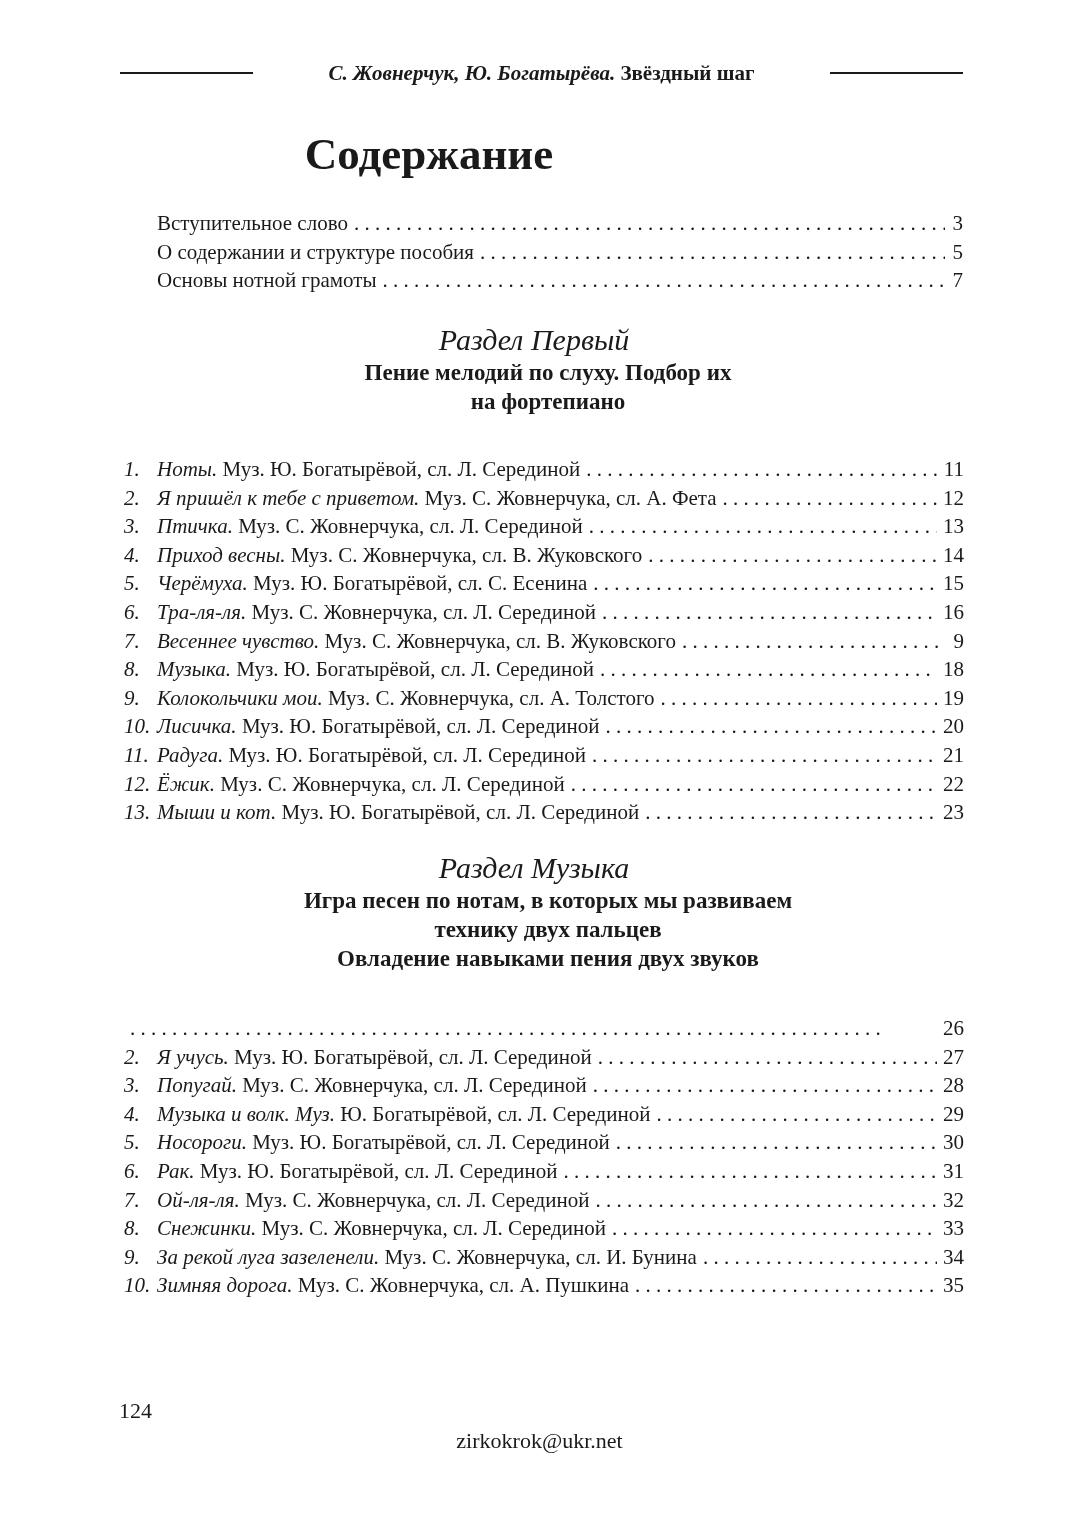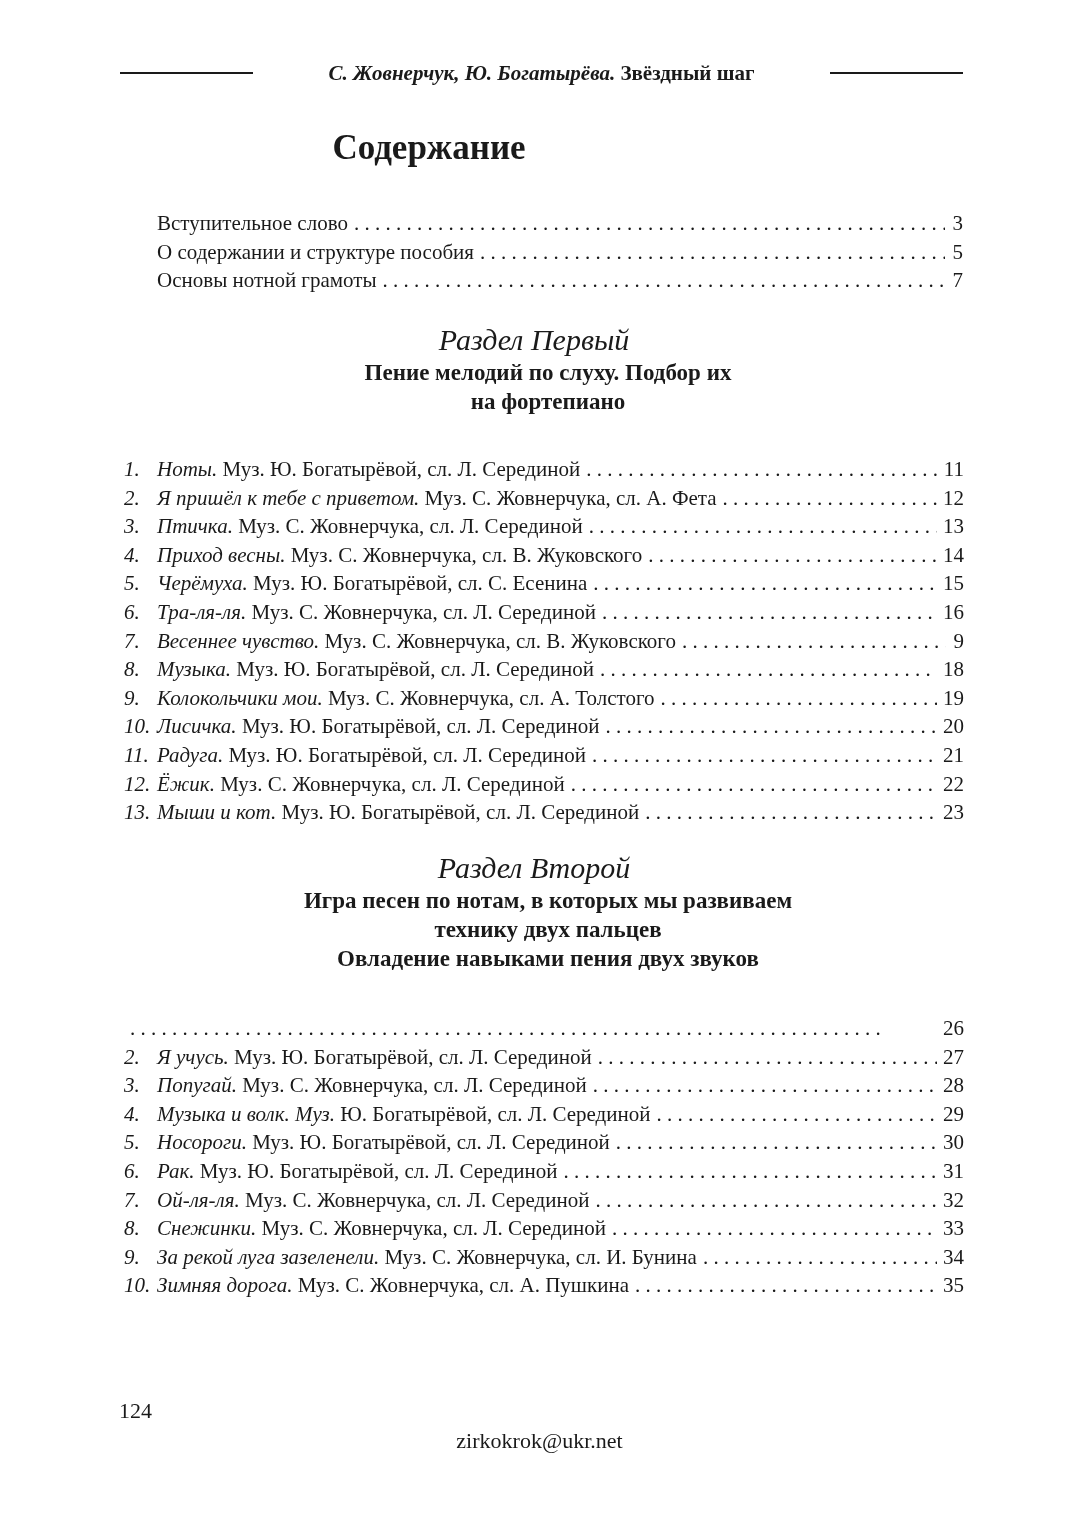--- a/index.html
+++ b/index.html
@@ -9,21 +9,21 @@
   }
   .running-head {
     position: absolute; top: 58px; left: 120px; width: 843px; height: 30px;
     display: flex; align-items: center; justify-content: space-between;
   }
   .rh-rule { width: 133px; height: 2px; background: #1a1a1a; }
   .rh-text { font-size: 21px; font-weight: bold; white-space: nowrap; }
   .rh-text i { font-style: italic; }
   .page-title {
     position: absolute; top: 128px; left: 0; width: 858px; text-align: center;
-    font-size: 35px; font-weight: bold; margin: 0;
+    font-size: 45px; font-weight: bold; margin: 0;
   }
   .toc { position: absolute; left: 157px; width: 806px; }
   .toc-line {
     display: flex; align-items: baseline; font-size: 21px; height: 28.6px; line-height: 28.6px;
     white-space: nowrap;
   }
   .toc-line .lbl { flex: 0 0 auto; }
   .toc-line .lbl .it { font-style: italic; }
   .toc-line .dots {
     flex: 1 1 auto; overflow: hidden; margin: 0 6px; letter-spacing: 3.2px; color: #1a1a1a;
@@ -147,21 +147,21 @@
       <span class="pg">22</span>
     </div>
     <div class="toc-line">
       <span class="lbl"><span class="num">13.</span><span class="it">Мыши и кот.</span> <span>Муз. Ю. Богатырёвой, сл. Л. Серединой</span></span>
       <span class="dots"></span>
       <span class="pg">23</span>
     </div>
   </div>
 
 <div class="section-heading sec2">
-  <div class="section-name">Раздел Второй</div>
+  <div class="section-name">Раздел Музыка</div>
   <div class="section-sub">Игра песен по нотам, в которых мы развиваем</div>
   <div class="section-sub">технику двух пальцев</div>
   <div class="section-sub">Овладение навыками пения двух звуков</div>
 </div>
 
 <div class="toc toc-s2">
     <div class="toc-line">
       <span class="dots"></span>
       <span class="pg">26</span>
     </div>

